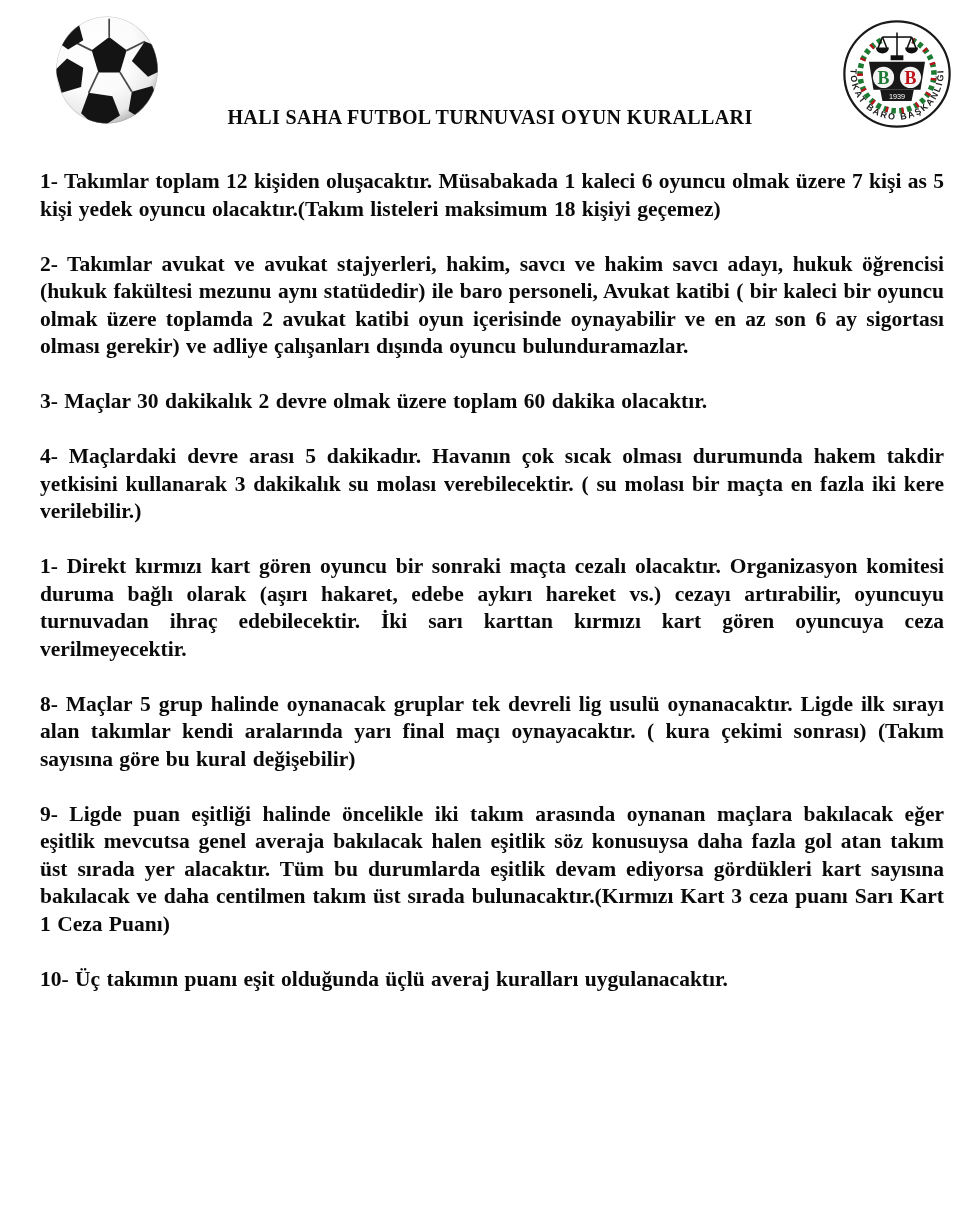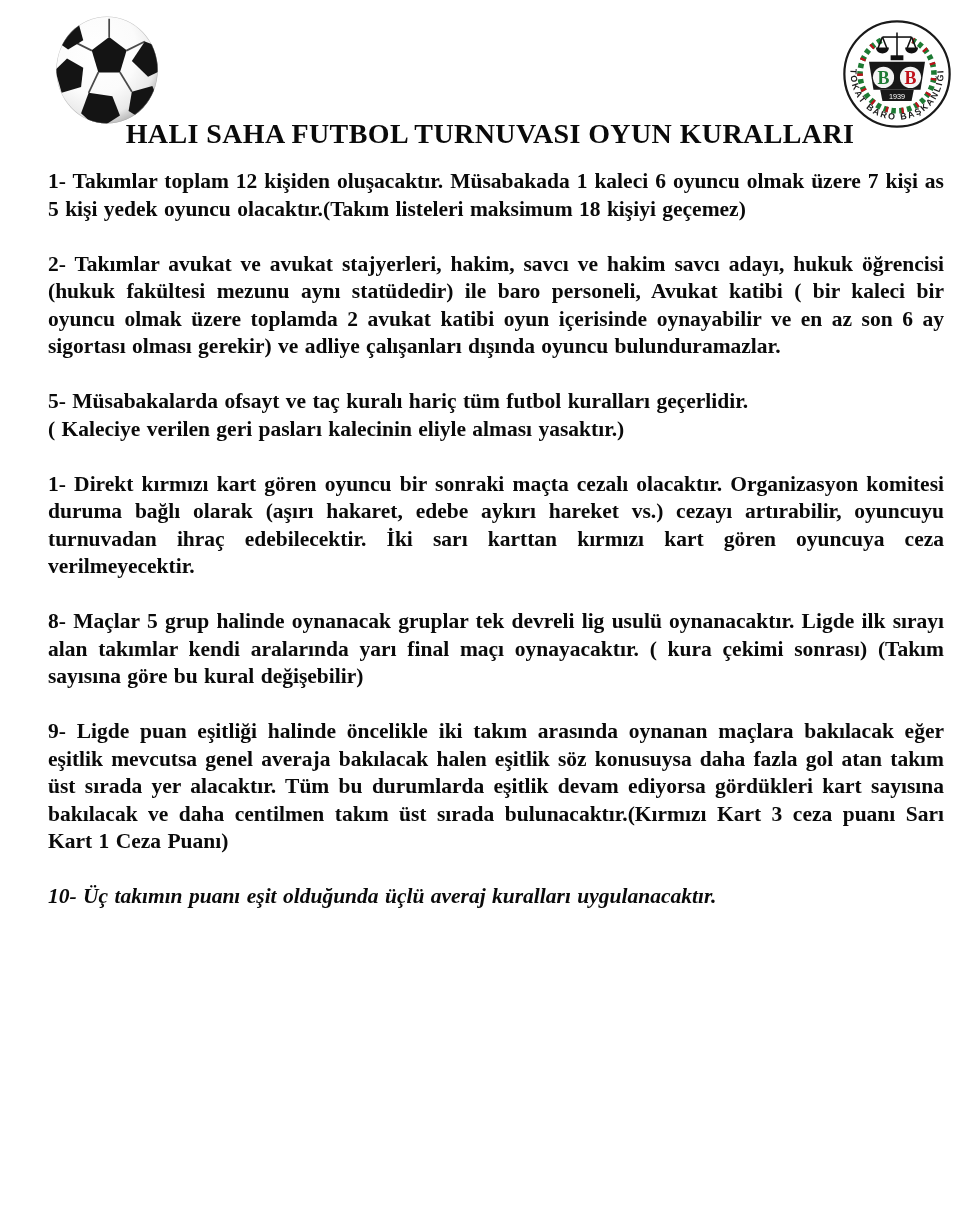--- a/index.html
+++ b/index.html
@@ -27,41 +27,40 @@
     position: absolute;
     right: 27px;
     top: 17px;
     width: 112px;
     height: 114px;
   }
   .title {
     position: absolute;
     left: 0;
     right: 0;
-    top: 118px;
+    top: 106px;
     text-align: center;
-    font-size: 28px;
+    font-size: 20px;
     font-weight: bold;
     letter-spacing: 0.4px;
     white-space: nowrap;
   }
   .content {
     padding: 18px 36px 0 40px;
-    margin-left: 8px;
   }
   .rule {
     margin: 0 0 27.5px 0;
     font-size: 21.5px;
     font-weight: bold;
     line-height: 27.5px;
     text-align: justify;
     white-space: pre-line;
     word-spacing: 1px;
   }
-  .rule:last-child { margin-bottom: 0; font-style: italic; }
+  .rule:last-child { margin-bottom: 0; }
 </style>
 </head>
 <body>
 
 <div class="header">
 
   <svg class="ball" viewBox="0 0 100 100" preserveAspectRatio="none" aria-hidden="true">
     <defs>
       <radialGradient id="ballShade" cx="38%" cy="32%" r="75%">
         <stop offset="0" stop-color="#ffffff"></stop>
@@ -130,19 +129,19 @@
       <textPath href="#sealTextArc" startOffset="50%" text-anchor="middle">TOKAT BARO BAŞKANLIĞI</textPath>
     </text>
   </svg>
 
   <div class="title">HALI SAHA FUTBOL TURNUVASI OYUN KURALLARI</div>
 </div>
 
 <div class="content">
     <p class="rule">1- Takımlar toplam 12 kişiden oluşacaktır. Müsabakada 1 kaleci 6 oyuncu olmak üzere 7 kişi as 5 kişi yedek oyuncu olacaktır.(Takım listeleri maksimum 18 kişiyi geçemez)</p>
     <p class="rule">2- Takımlar avukat ve avukat stajyerleri, hakim, savcı ve hakim savcı adayı, hukuk öğrencisi (hukuk fakültesi mezunu aynı statüdedir) ile baro personeli, Avukat katibi ( bir kaleci bir oyuncu olmak üzere toplamda 2 avukat katibi oyun içerisinde oynayabilir ve en az son 6 ay sigortası olması gerekir) ve adliye çalışanları dışında oyuncu bulunduramazlar.</p>
-    <p class="rule">5- Müsabakalarda ofsayt ve taç kuralı hariç tüm futbol kuralları geçerlidir.
-( Kaleciye verilen geri pasları kalecinin eliyle alması yasaktır.)</p>
+    <p class="rule">3- Maçlar 30 dakikalık 2 devre olmak üzere toplam 60 dakika olacaktır.</p>
+    <p class="rule">4- Maçlardaki devre arası 5 dakikadır. Havanın çok sıcak olması durumunda hakem takdir yetkisini kullanarak 3 dakikalık su molası verebilecektir. ( su molası bir maçta en fazla iki kere verilebilir.)</p>
     <p class="rule">1- Direkt kırmızı kart gören oyuncu bir sonraki maçta cezalı olacaktır. Organizasyon komitesi duruma bağlı olarak (aşırı hakaret, edebe aykırı hareket vs.) cezayı artırabilir, oyuncuyu turnuvadan ihraç edebilecektir. İki sarı karttan kırmızı kart gören oyuncuya ceza verilmeyecektir.</p>
     <p class="rule">8- Maçlar 5 grup halinde oynanacak gruplar tek devreli lig usulü oynanacaktır. Ligde ilk sırayı alan takımlar kendi aralarında yarı final maçı oynayacaktır. ( kura çekimi sonrası) (Takım sayısına göre bu kural değişebilir)</p>
     <p class="rule">9- Ligde puan eşitliği halinde öncelikle iki takım arasında oynanan maçlara bakılacak eğer eşitlik mevcutsa genel averaja bakılacak halen eşitlik söz konusuysa daha fazla gol atan takım üst sırada yer alacaktır. Tüm bu durumlarda eşitlik devam ediyorsa gördükleri kart sayısına bakılacak ve daha centilmen takım üst sırada bulunacaktır.(Kırmızı Kart 3 ceza puanı Sarı Kart 1 Ceza Puanı)</p>
     <p class="rule">10- Üç takımın puanı eşit olduğunda üçlü averaj kuralları uygulanacaktır.</p>
   </div>
 
 </body></html>

